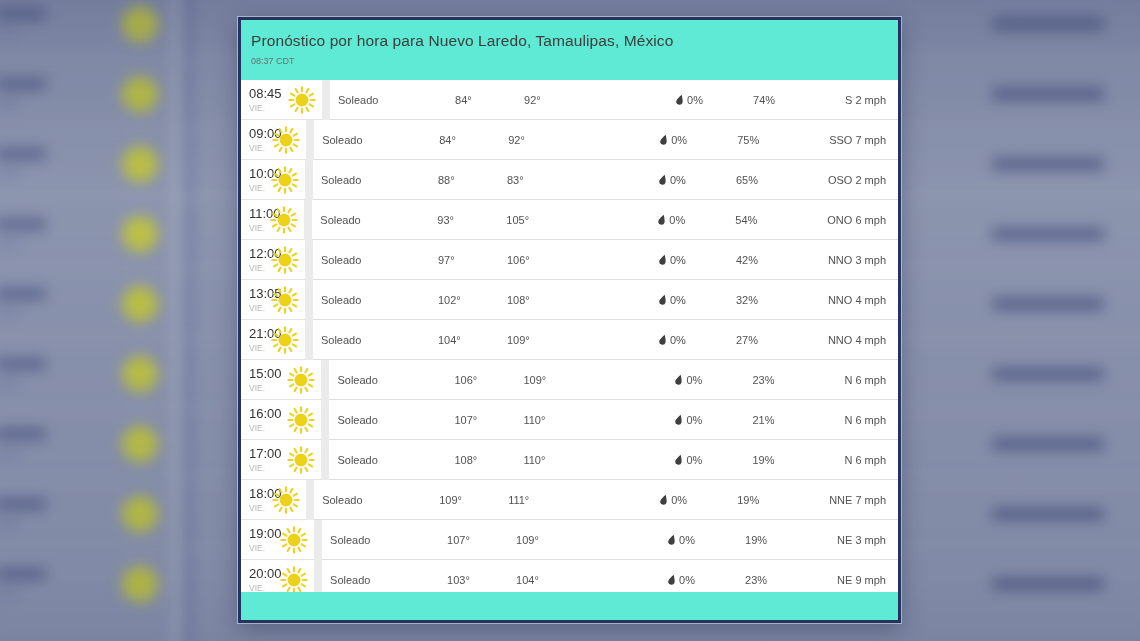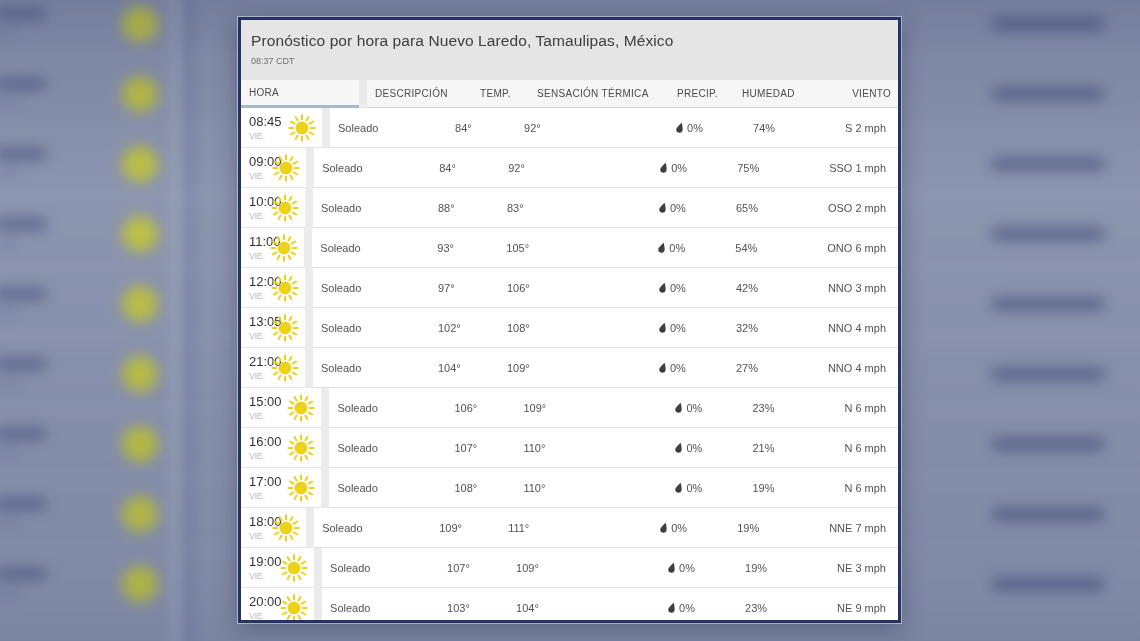--- a/index.html
+++ b/index.html
@@ -7,21 +7,21 @@
   #stage{position:relative;width:1140px;height:641px;overflow:hidden;}
 
   
   .bg-blur{position:absolute;inset:-16px;background:linear-gradient(180deg,#848cab 0%,#8d95af 12%,#8d95af 88%,#8790ab 100%);filter:blur(7px);}
   .bg-blur .decor{position:absolute;}
   .bg-vline-light{position:absolute;left:190px;top:0;width:4px;height:110%;background:#b4bbce;}
   .bg-vline-dark{position:absolute;left:203px;top:0;width:4px;height:110%;background:#5f6c96;}
   .bg-tint{position:absolute;inset:0;background:linear-gradient(180deg,rgba(44,58,98,0.20),rgba(130,138,165,0.04) 30%,rgba(44,58,98,0.14));pointer-events:none;}
 
   
-  .panel{position:absolute;left:238px;top:17px;width:657px;height:600px;background:#e5e5e5;border:3px solid #24335f;box-shadow:0 0 0 1px rgba(235,238,246,0.5),0 6px 22px rgba(20,30,60,0.35);}
+  .panel{position:absolute;left:238px;top:17px;width:657px;height:600px;background:#5eead4;border:3px solid #24335f;box-shadow:0 0 0 1px rgba(235,238,246,0.5),0 6px 22px rgba(20,30,60,0.35);}
   .panel-header{height:60px;box-sizing:border-box;padding:9px 10px 0 10px;}
   .panel-title{font-size:15.5px;color:#3d3d3d;letter-spacing:.1px;line-height:24px;}
   .panel-sub{font-size:9px;color:#6e6e6e;margin-top:3px;}
 
   
   .thead{display:flex;height:28px;}
   .hora-head{width:118px;box-sizing:border-box;background:#f6f6f6;border-bottom:3px solid #a9b9cd;display:flex;align-items:center;padding-left:8px;}
   .gutter{width:8px;background:#ebebeb;flex:none;}
   .main-head{flex:1;display:grid;grid-template-columns:105px 57px 140px 65px 80px 1fr;align-items:center;background:#f6f6f6;border-bottom:1px solid #d2d2d2;padding-left:8px;box-sizing:border-box;}
   .hcell{font-size:10px;color:#4a4a4a;letter-spacing:.3px;white-space:nowrap;}
@@ -93,34 +93,20 @@
       <div class="decor" style="left: 1008px; top: 594px; width: 112px; height: 12px; background: rgb(87, 98, 138); border-radius: 3px;"></div>
     </div>
   <div class="bg-tint"></div>
 
   <div class="panel">
     <div class="panel-header">
       <div class="panel-title">Pronóstico por hora para Nuevo Laredo, Tamaulipas, México</div>
       <div class="panel-sub">08:37 CDT</div>
     </div>
 
-    <div class="thead">
-      <div class="hora-head">
-        <span class="hcell">HORA</span>
-      </div>
-      <div class="gutter"></div>
-      <div class="main-head">
-        <span class="hcell">DESCRIPCIÓN</span>
-        <span class="hcell">TEMP.</span>
-        <span class="hcell">SENSACIÓN TÉRMICA</span>
-        <span class="hcell">PRECIP.</span>
-        <span class="hcell">HUMEDAD</span>
-        <span class="hcell right">VIENTO</span>
-      </div>
-    </div>
 
     <div class="rows" id="rows">
   <div class="row">
     <div class="hora-cell">
       <div class="time">08:45</div>
       <div class="day">VIE.</div>
       <span class="sun">
         <svg width="28" height="28" viewBox="0 0 32 32">
           <g stroke="#edd21b" stroke-width="2.3" stroke-linecap="round">
             <line x1="26" y1="16" x2="30.5" y2="16"></line>
@@ -189,21 +175,21 @@
       <div class="c">92°</div>
       <div class="c precip">
         <span class="drop">
           <svg width="8" height="12" viewBox="0 0 10 14">
             <path d="M5 0 C5 0 1 6.5 1 9 a4 4 0 0 0 8 0 C9 6.5 5 0 5 0 Z" fill="#3f3f3f"></path>
           </svg>
         </span>
         <span>0%</span>
       </div>
       <div class="c">75%</div>
-      <div class="c wind">SSO 1 mph</div>
+      <div class="c wind">SSO 7 mph</div>
     </div>
   </div>
 
   <div class="row">
     <div class="hora-cell">
       <div class="time">10:00</div>
       <div class="day">VIE.</div>
       <span class="sun">
         <svg width="28" height="28" viewBox="0 0 32 32">
           <g stroke="#edd21b" stroke-width="2.3" stroke-linecap="round">

